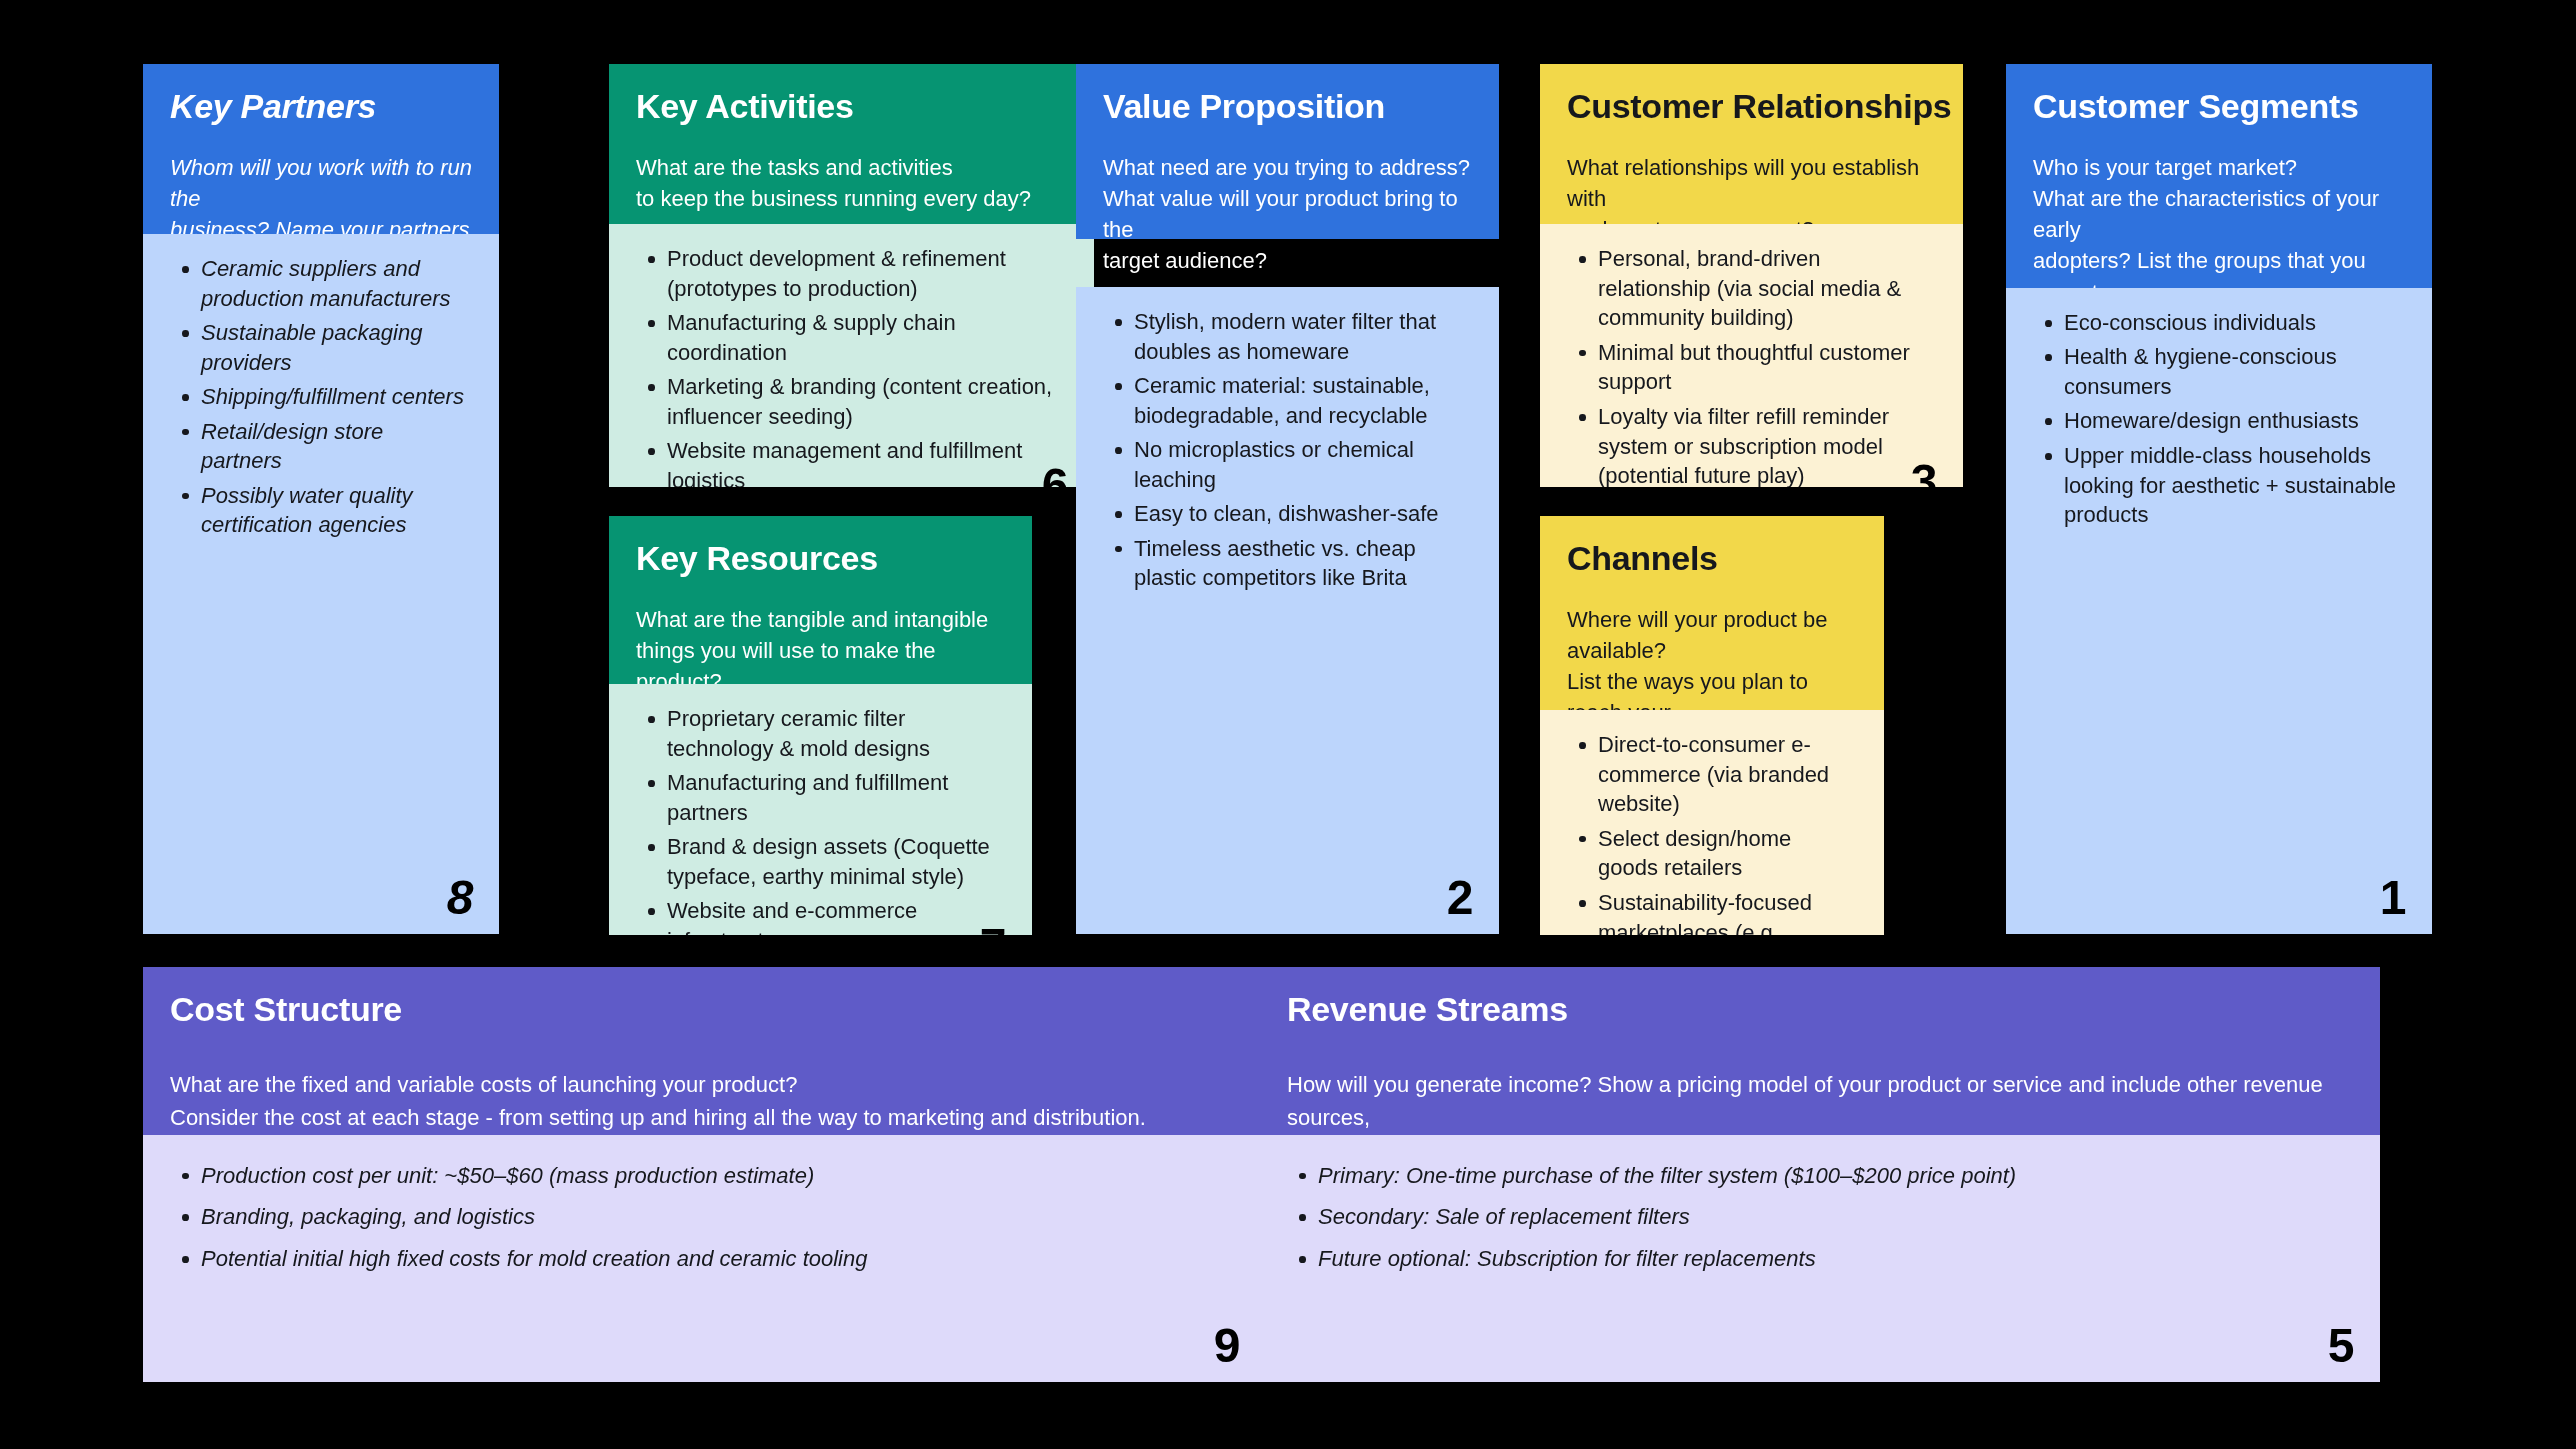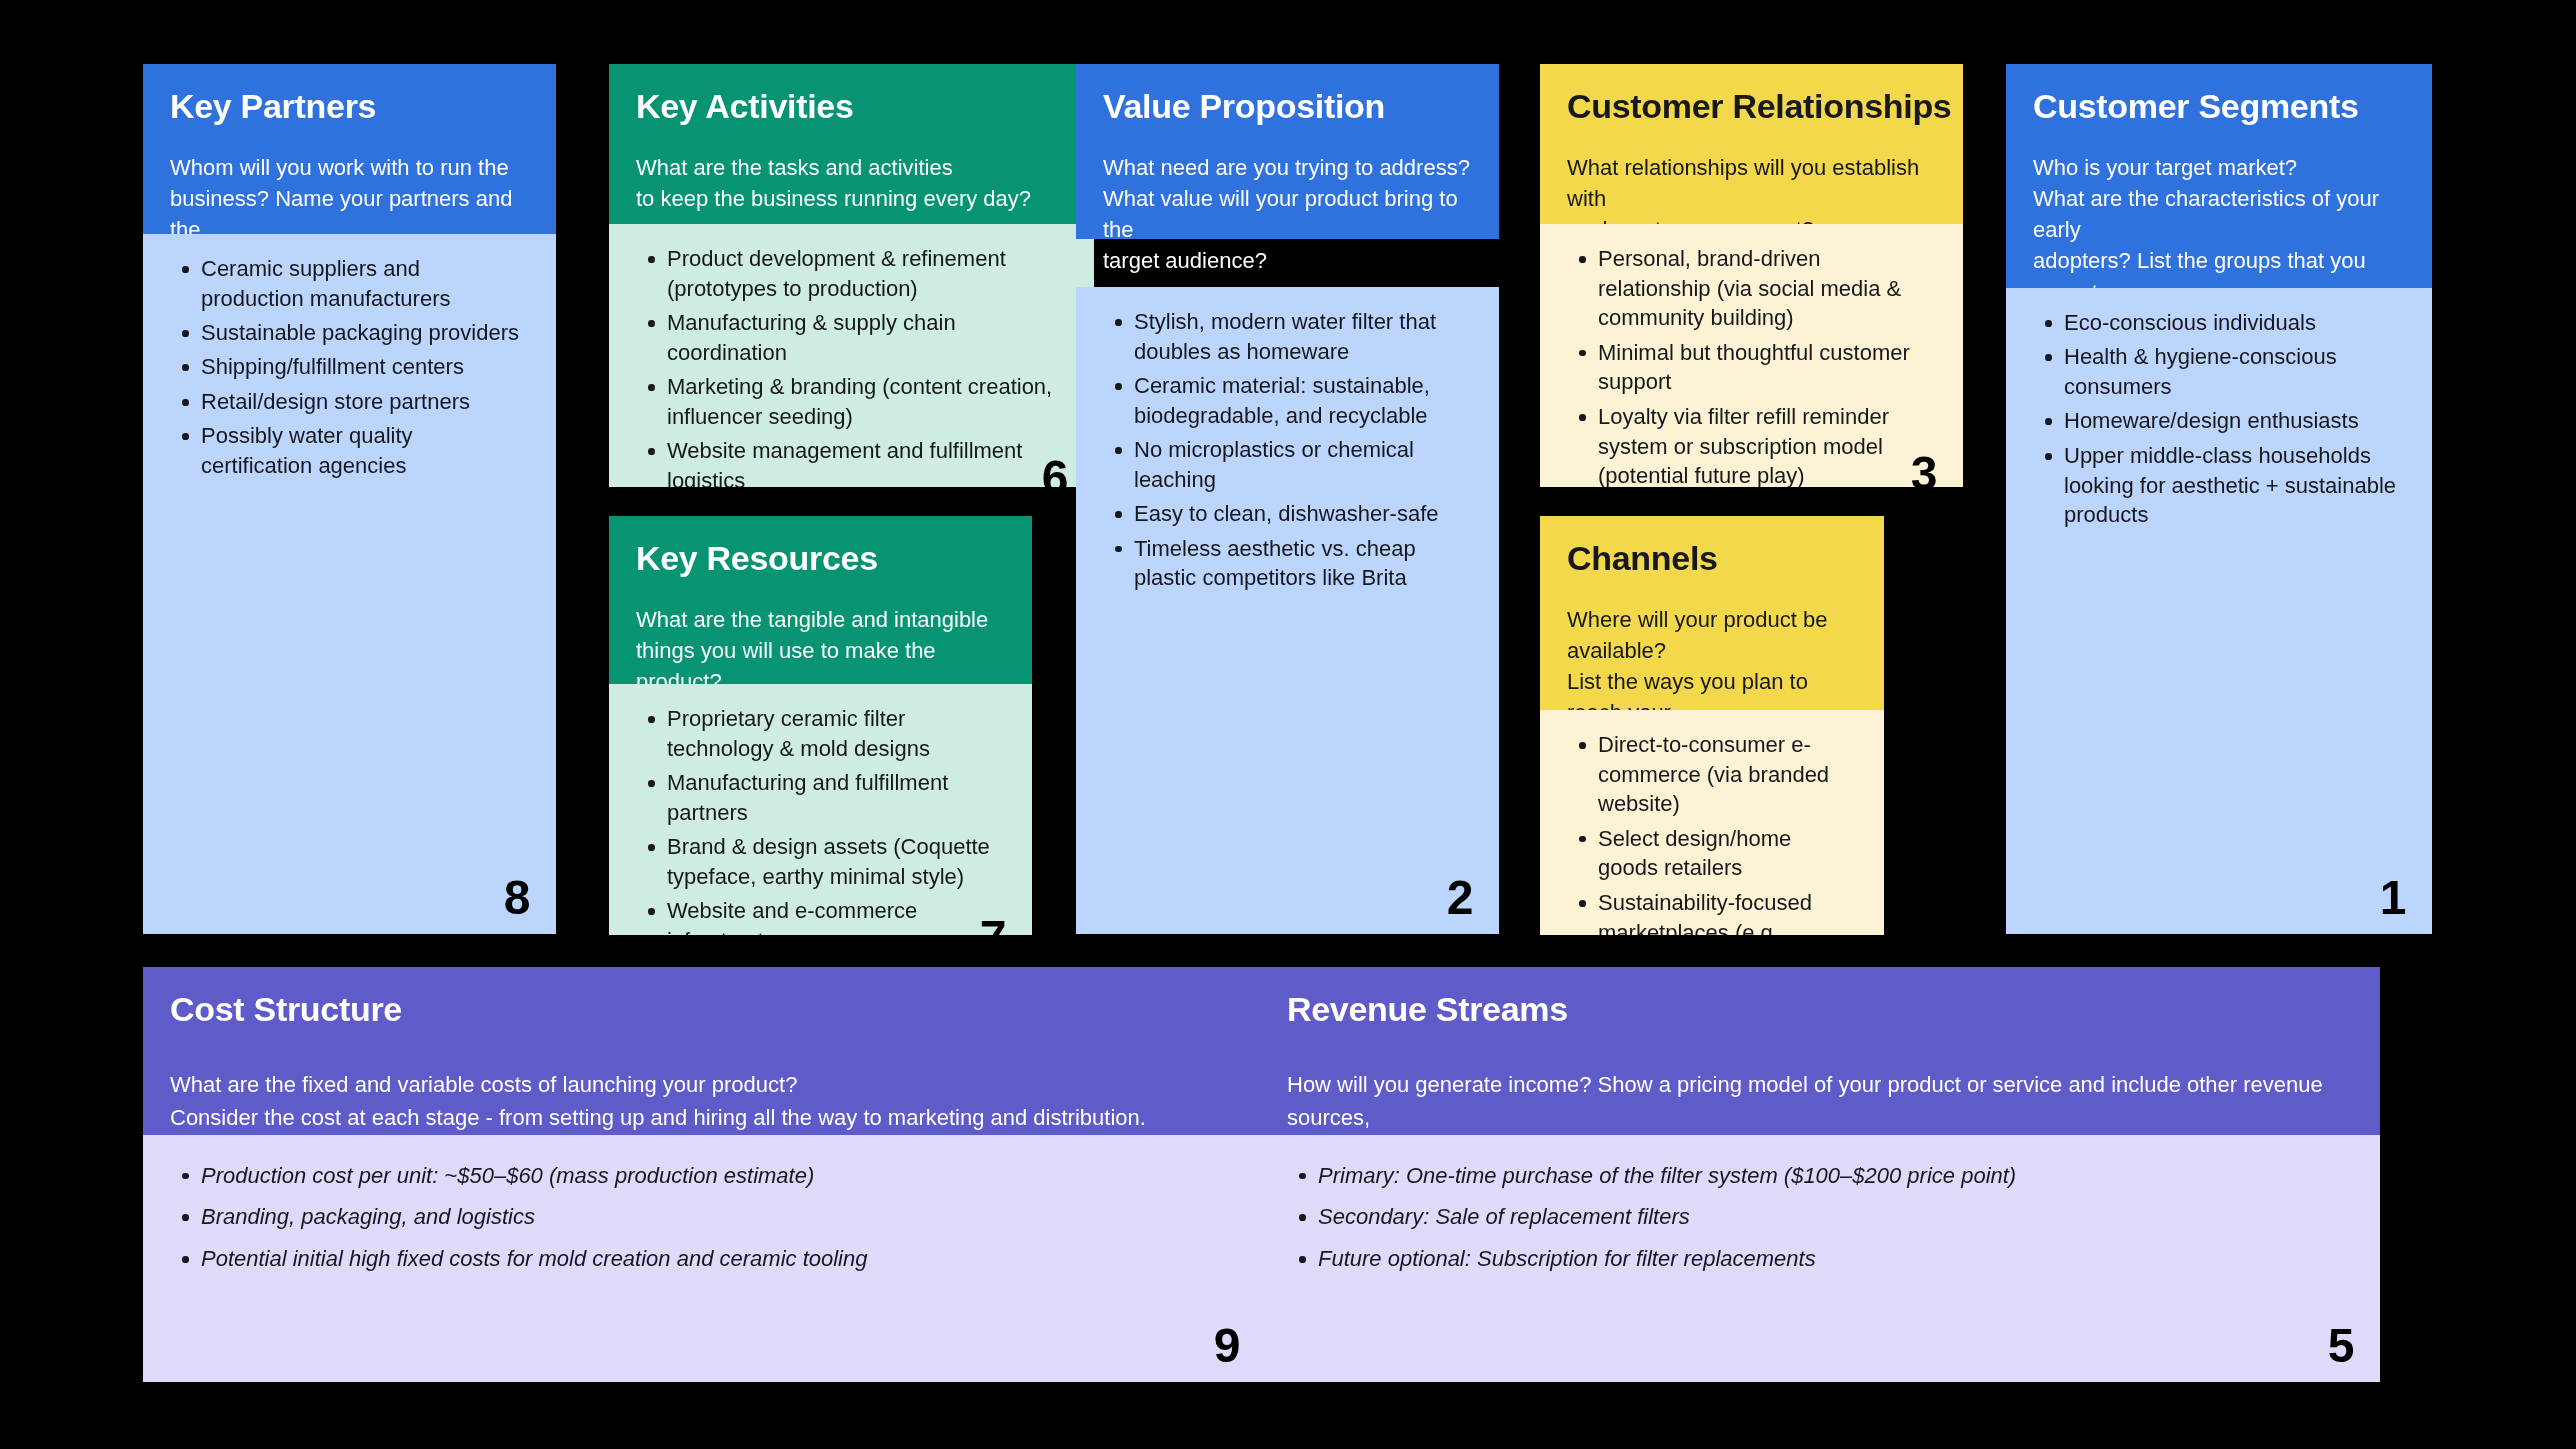--- a/index.html
+++ b/index.html
@@ -33,21 +33,21 @@
   }
   .card-head {
     box-sizing: border-box;
     flex: 0 0 auto;
     padding: 24px 27px 20px 27px;
   }
   .card-body {
     box-sizing: border-box;
     flex: 1 1 auto;
     position: relative;
-    padding: 20px 31px 14px 31px;
+    padding: 20px 31px 22px 31px;
   }
   .card-title {
     font-size: 34px;
     font-weight: bold;
     line-height: 1.08;
     letter-spacing: -0.3px;
     margin: 0 0 27px 0;
     white-space: nowrap;
   }
   .card-prompt {
@@ -112,21 +112,21 @@
   
   .purple .card-head { background: #5f5bc8; }
   .purple .card-head .card-title,
   .purple .card-head .card-prompt { color: #ffffff; }
   .purple .card-body { background: #dedafa; }
   .purple .card-title { margin-bottom: 40px; }
   .purple .card-body { padding: 25.5px 31px 13.4px 31px; }
   .purple ul.bullets li { margin-bottom: 12px; font-style: italic; }
 
   
-  #key-partners           { left: 143px;  top: 64px;   width: 413px;  height: 870px; }
+  #key-partners           { left: 143px;  top: 64px;   width: 356px;  height: 870px; font-style: italic; }
   #key-activities         { left: 609px;  top: 64px;   width: 485px;  height: 423px; }
   #key-resources          { left: 609px;  top: 516px;  width: 423px;  height: 419px; }
   #value-proposition      { left: 1076px; top: 64px;   width: 423px;  height: 870px; gap: 48px; }
   #customer-relationships { left: 1540px; top: 64px;   width: 423px;  height: 423px; }
   #channels               { left: 1540px; top: 516px;  width: 344px;  height: 419px; }
   #customer-segments      { left: 2006px; top: 64px;   width: 426px;  height: 870px; }
   #cost-structure         { left: 143px;  top: 967px; width: 1123px; height: 415px; }
   #revenue-streams        { left: 1260px; top: 967px; width: 1120px; height: 415px; }
 
   

